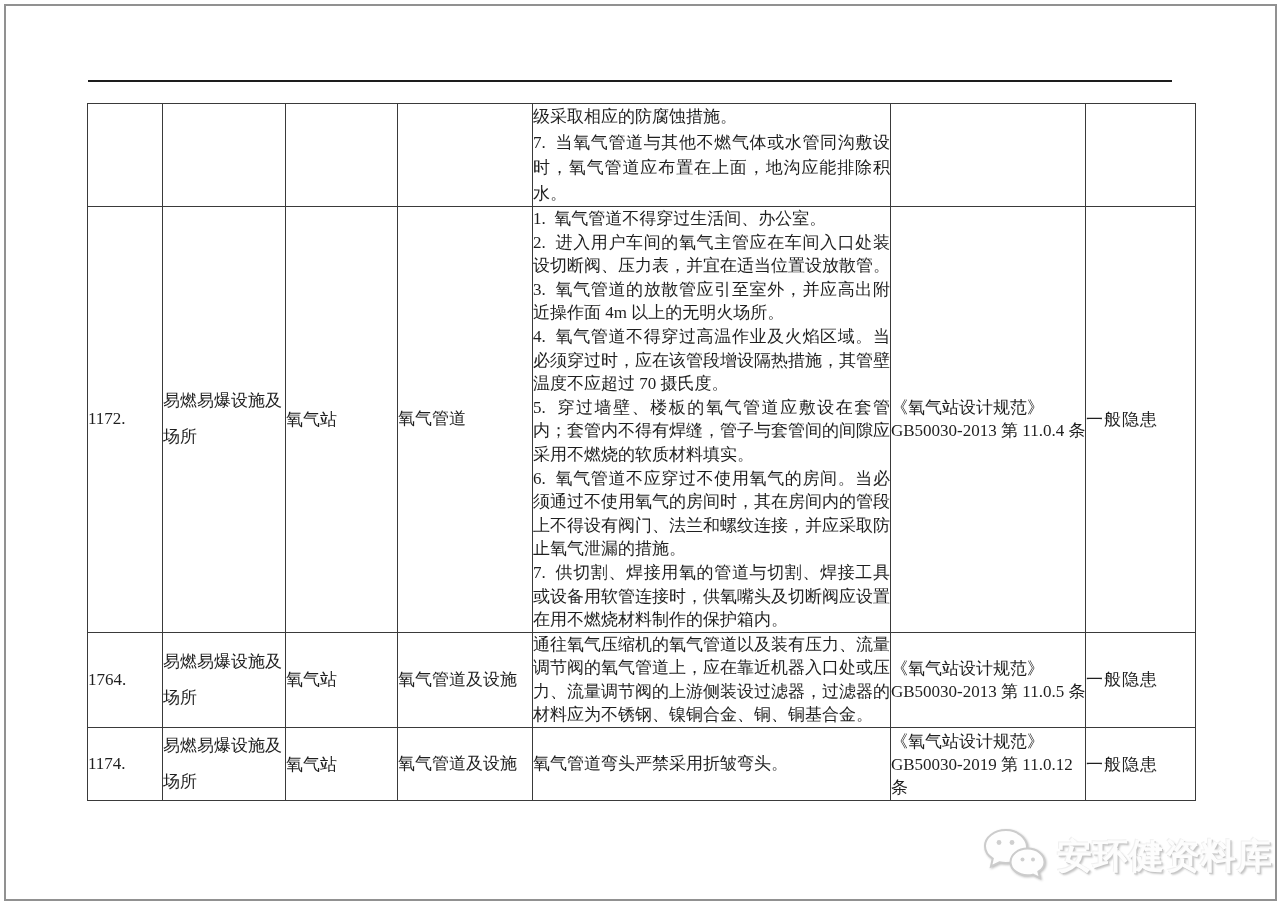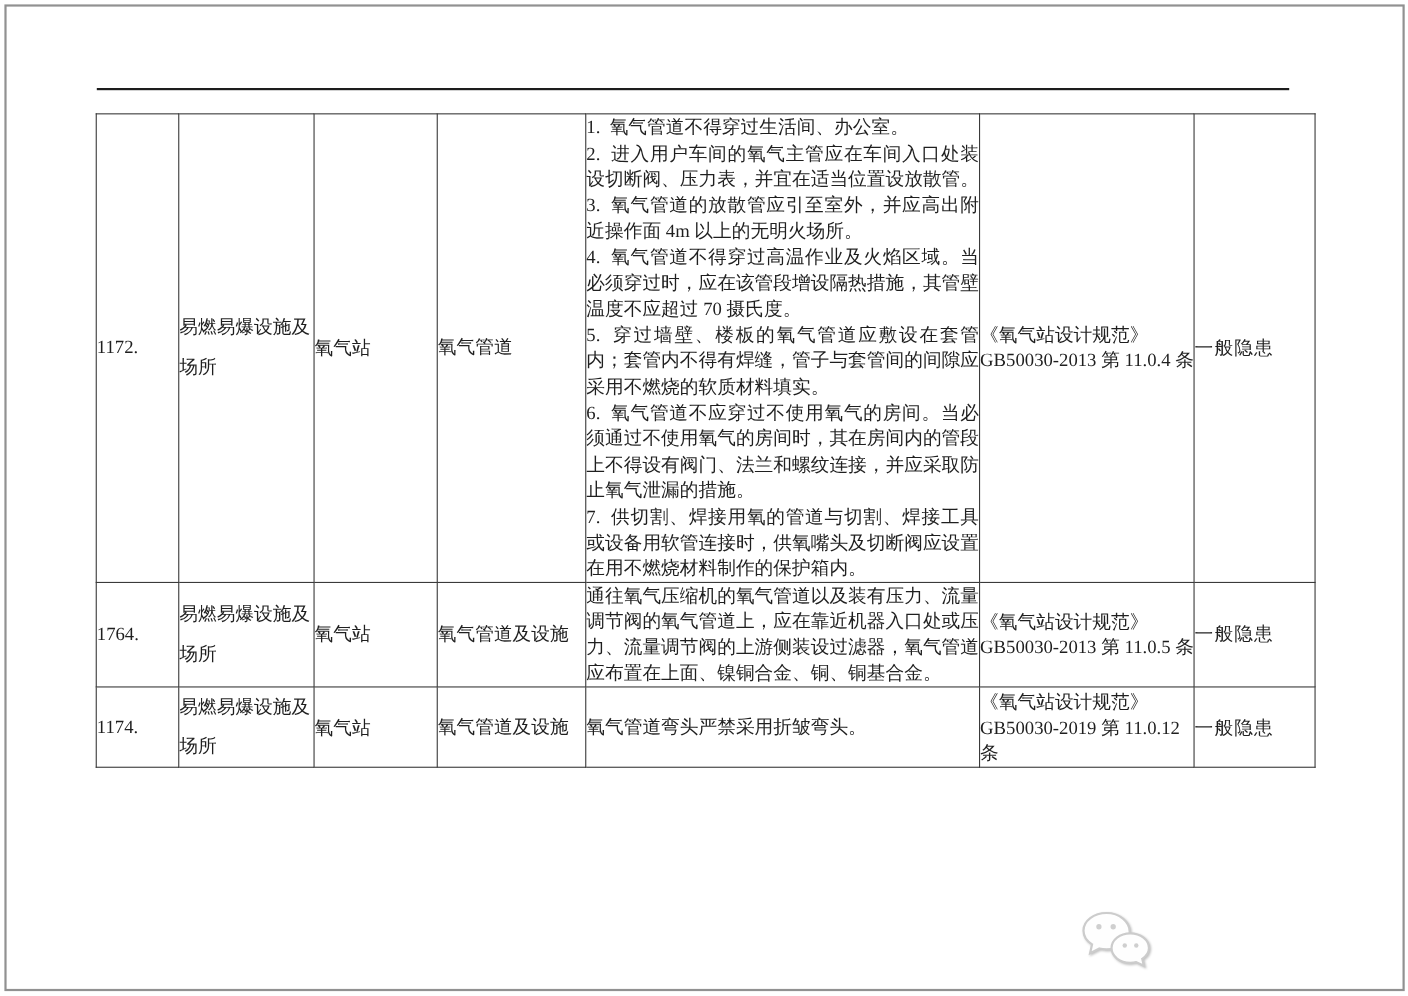--- a/index.html
+++ b/index.html
@@ -68,20 +68,32 @@
   <colgroup>
     <col style="width:75px">
       <col style="width:123px">
       <col style="width:112px">
     <col style="width:135px">
       <col style="width:358px">
       <col style="width:195px">
     <col style="width:110px">
   </colgroup>
   <tbody>
+    <tr class="r-cont">
+      <td class="c-num"></td>
+      <td class="c-cat"></td>
+      <td class="c-loc"></td>
+      <td class="c-item"></td>
+      <td class="c-desc lh-lg">
+          <div class="para">级采取相应的防腐蚀措施。</div>
+          <div class="para">7.  当氧气管道与其他不燃气体或水管同沟敷设时，氧气管道应布置在上面，地沟应能排除积水。</div>
+        </td>
+      <td class="c-ref"></td>
+      <td class="c-level"></td>
+    </tr>
     <tr class="r-1172">
       <td class="c-num">1172.</td>
       <td class="c-cat">易燃易爆设施及场所</td>
       <td class="c-loc">氧气站</td>
       <td class="c-item">氧气管道</td>
       <td class="c-desc">
           <div class="para">1.  氧气管道不得穿过生活间、办公室。</div>
           <div class="para">2.  进入用户车间的氧气主管应在车间入口处装设切断阀、压力表，并宜在适当位置设放散管。</div>
           <div class="para">3.  氧气管道的放散管应引至室外，并应高出附近操作面 4m 以上的无明火场所。</div>
           <div class="para">4.  氧气管道不得穿过高温作业及火焰区域。当必须穿过时，应在该管段增设隔热措施，其管壁温度不应超过 70 摄氏度。</div>
@@ -94,21 +106,21 @@
           <div class="line">GB50030-2013 第 11.0.4 条</div>
         </td>
       <td class="c-level">一般隐患</td>
     </tr>
     <tr class="r-1173">
       <td class="c-num">1764.</td>
       <td class="c-cat">易燃易爆设施及场所</td>
       <td class="c-loc">氧气站</td>
       <td class="c-item">氧气管道及设施</td>
       <td class="c-desc">
-          <div class="para">通往氧气压缩机的氧气管道以及装有压力、流量调节阀的氧气管道上，应在靠近机器入口处或压力、流量调节阀的上游侧装设过滤器，氧气管道应布置在上面、镍铜合金、铜、铜基合金。</div>
+          <div class="para">通往氧气压缩机的氧气管道以及装有压力、流量调节阀的氧气管道上，应在靠近机器入口处或压力、流量调节阀的上游侧装设过滤器，过滤器的材料应为不锈钢、镍铜合金、铜、铜基合金。</div>
         </td>
       <td class="c-ref">
           <div class="line">《氧气站设计规范》</div>
           <div class="line">GB50030-2013 第 11.0.5 条</div>
         </td>
       <td class="c-level">一般隐患</td>
     </tr>
     <tr class="r-1174">
       <td class="c-num">1174.</td>
       <td class="c-cat">易燃易爆设施及场所</td>
@@ -133,13 +145,14 @@
       <path d="M23 2 C11.4 2 2 9.2 2 18 c0 5 3 9.6 7.8 12.5 L8 38.5 l8.5-4.2 c2.1 .5 4.3 .7 6.5 .7 11.6 0 21-7.2 21-16 S34.6 2 23 2 Z"></path>
       <path d="M44.5 20.5 c-9.4 0-17 6-17 13.4 0 7.4 7.6 13.4 17 13.4 1.9 0 3.7-.2 5.4-.7 l7 3.4 -1.5-6.3 c3.8-2.4 6.1-6 6.1-9.8 0-7.4-7.6-13.4-17-13.4 Z"></path>
     </g>
     <g fill="#cfcfcf">
       <circle cx="16" cy="14.5" r="2.4"></circle>
       <circle cx="29" cy="14.5" r="2.4"></circle>
       <circle cx="39.5" cy="31.5" r="2"></circle>
       <circle cx="50" cy="31.5" r="2"></circle>
     </g>
   </svg>
+  <span class="wm-text">安环健资料库</span>
 </div>
 
 </body></html>

